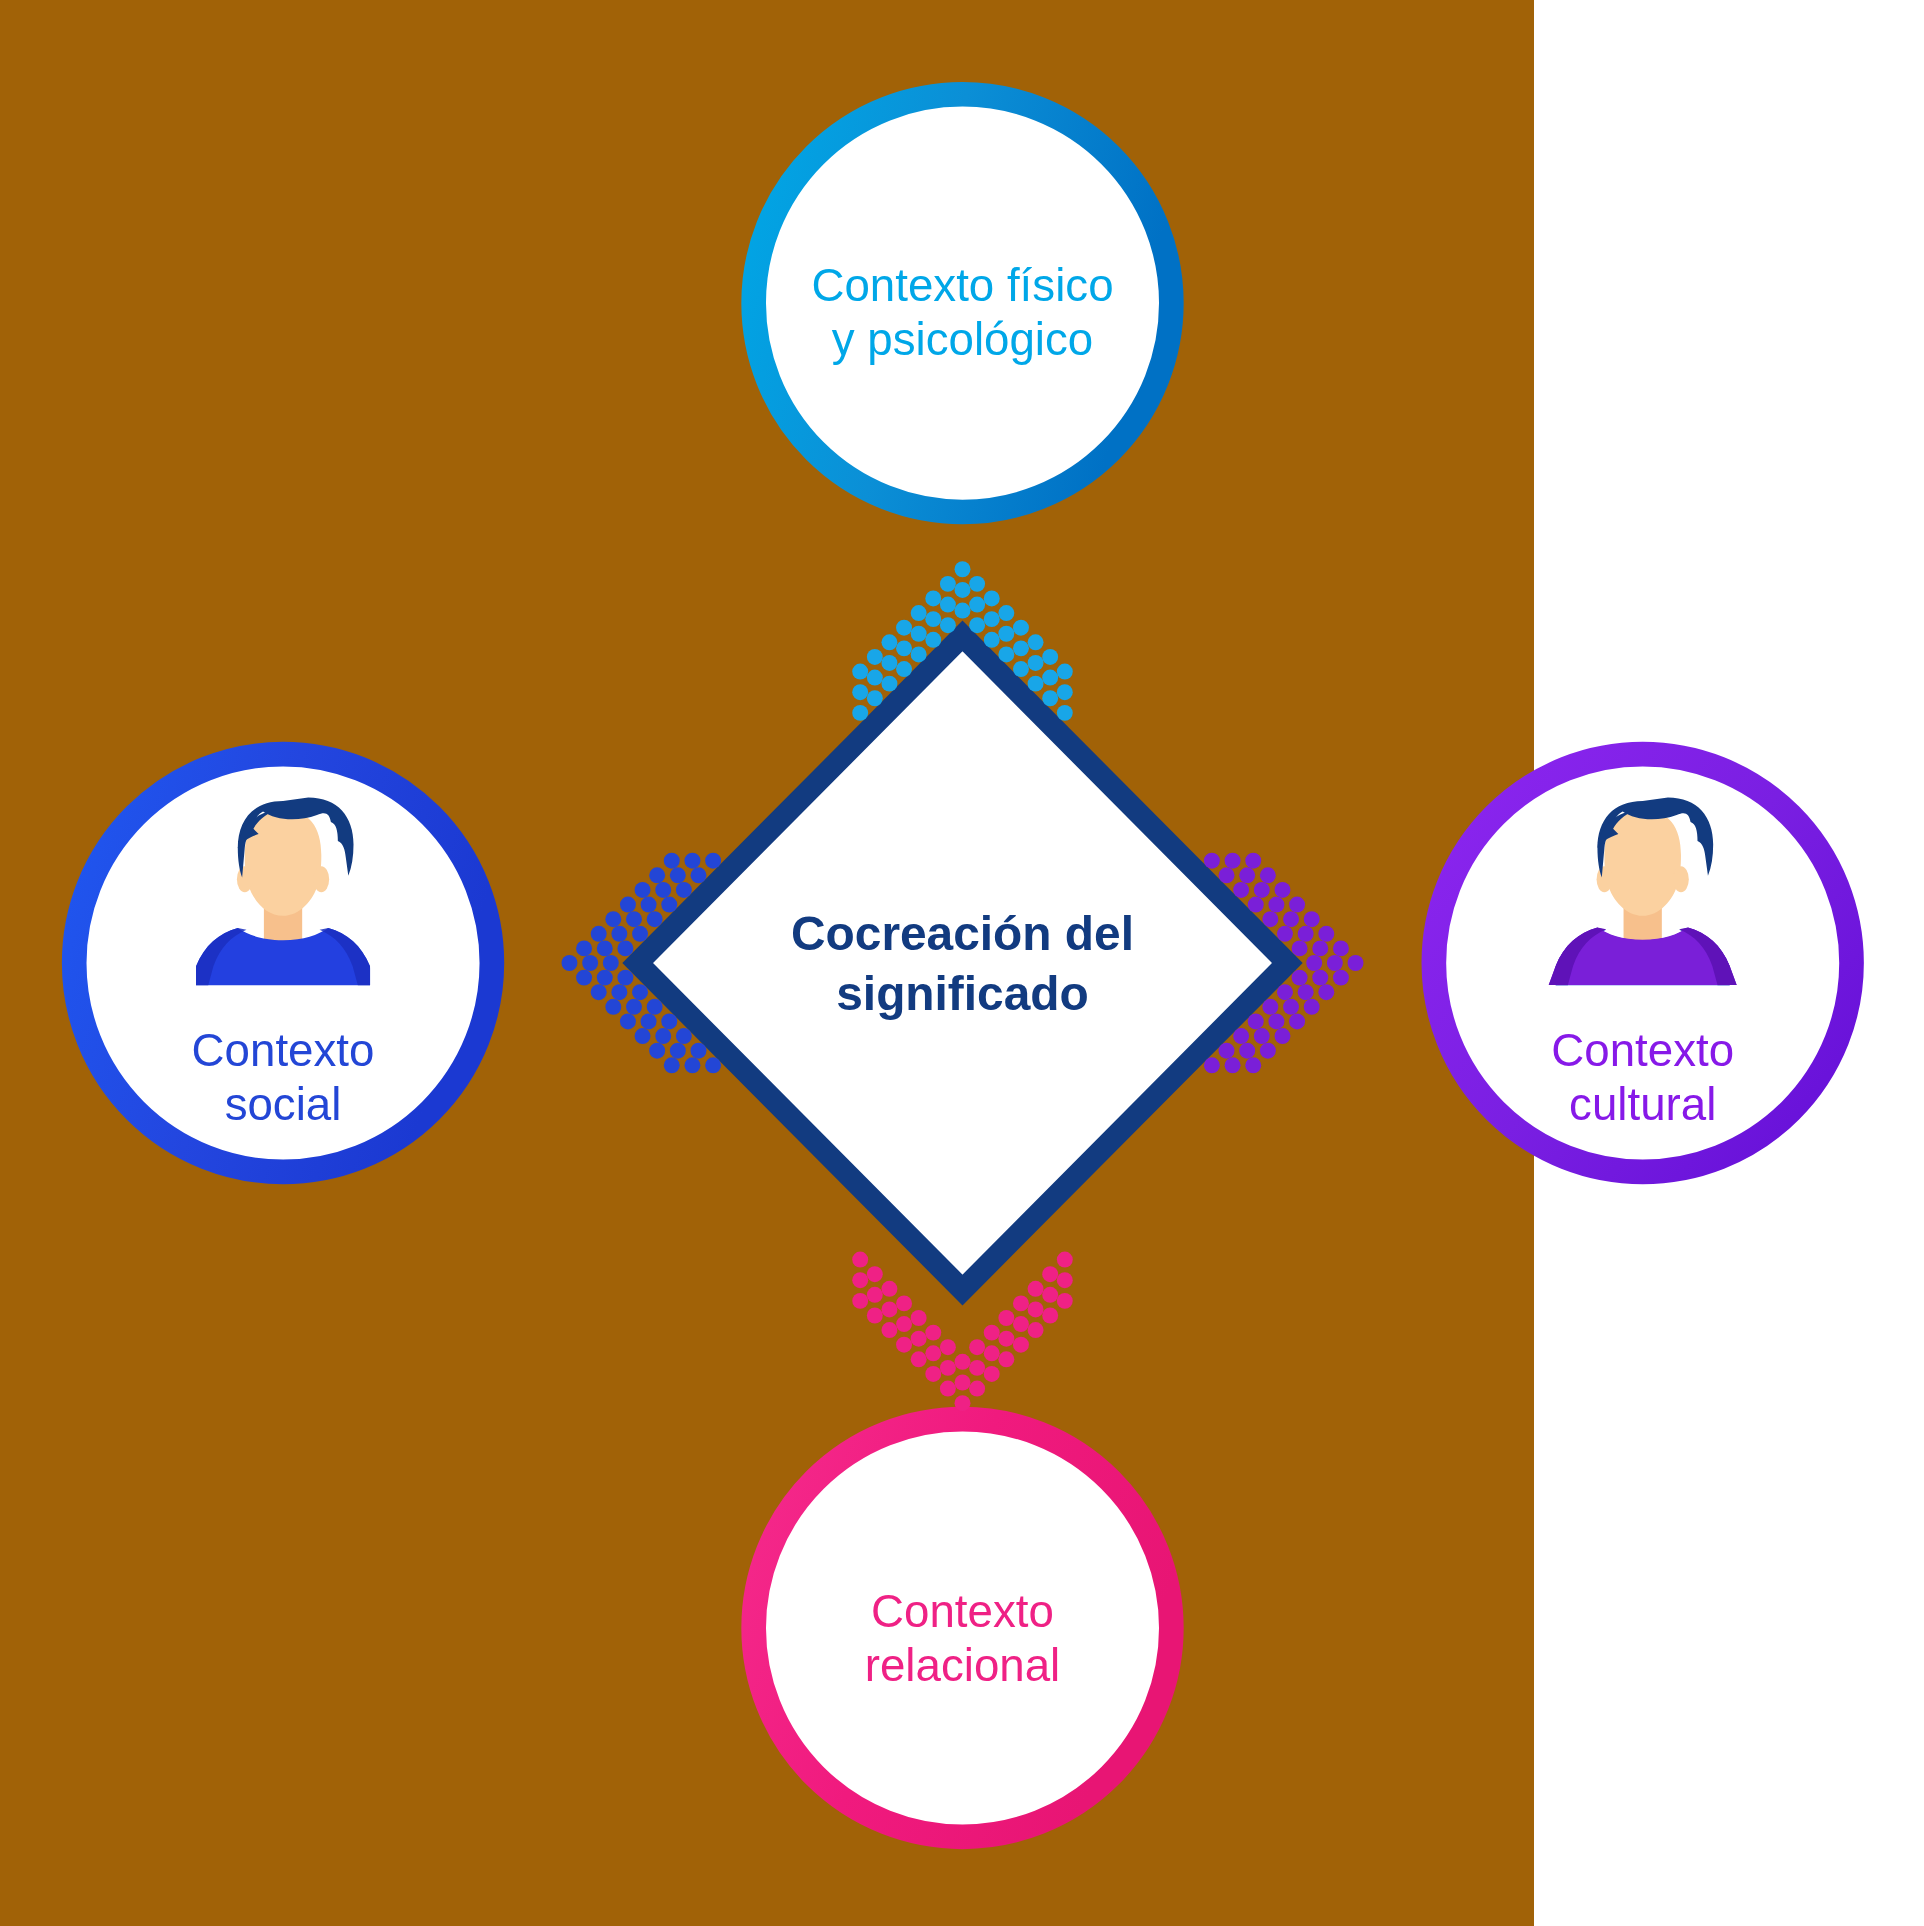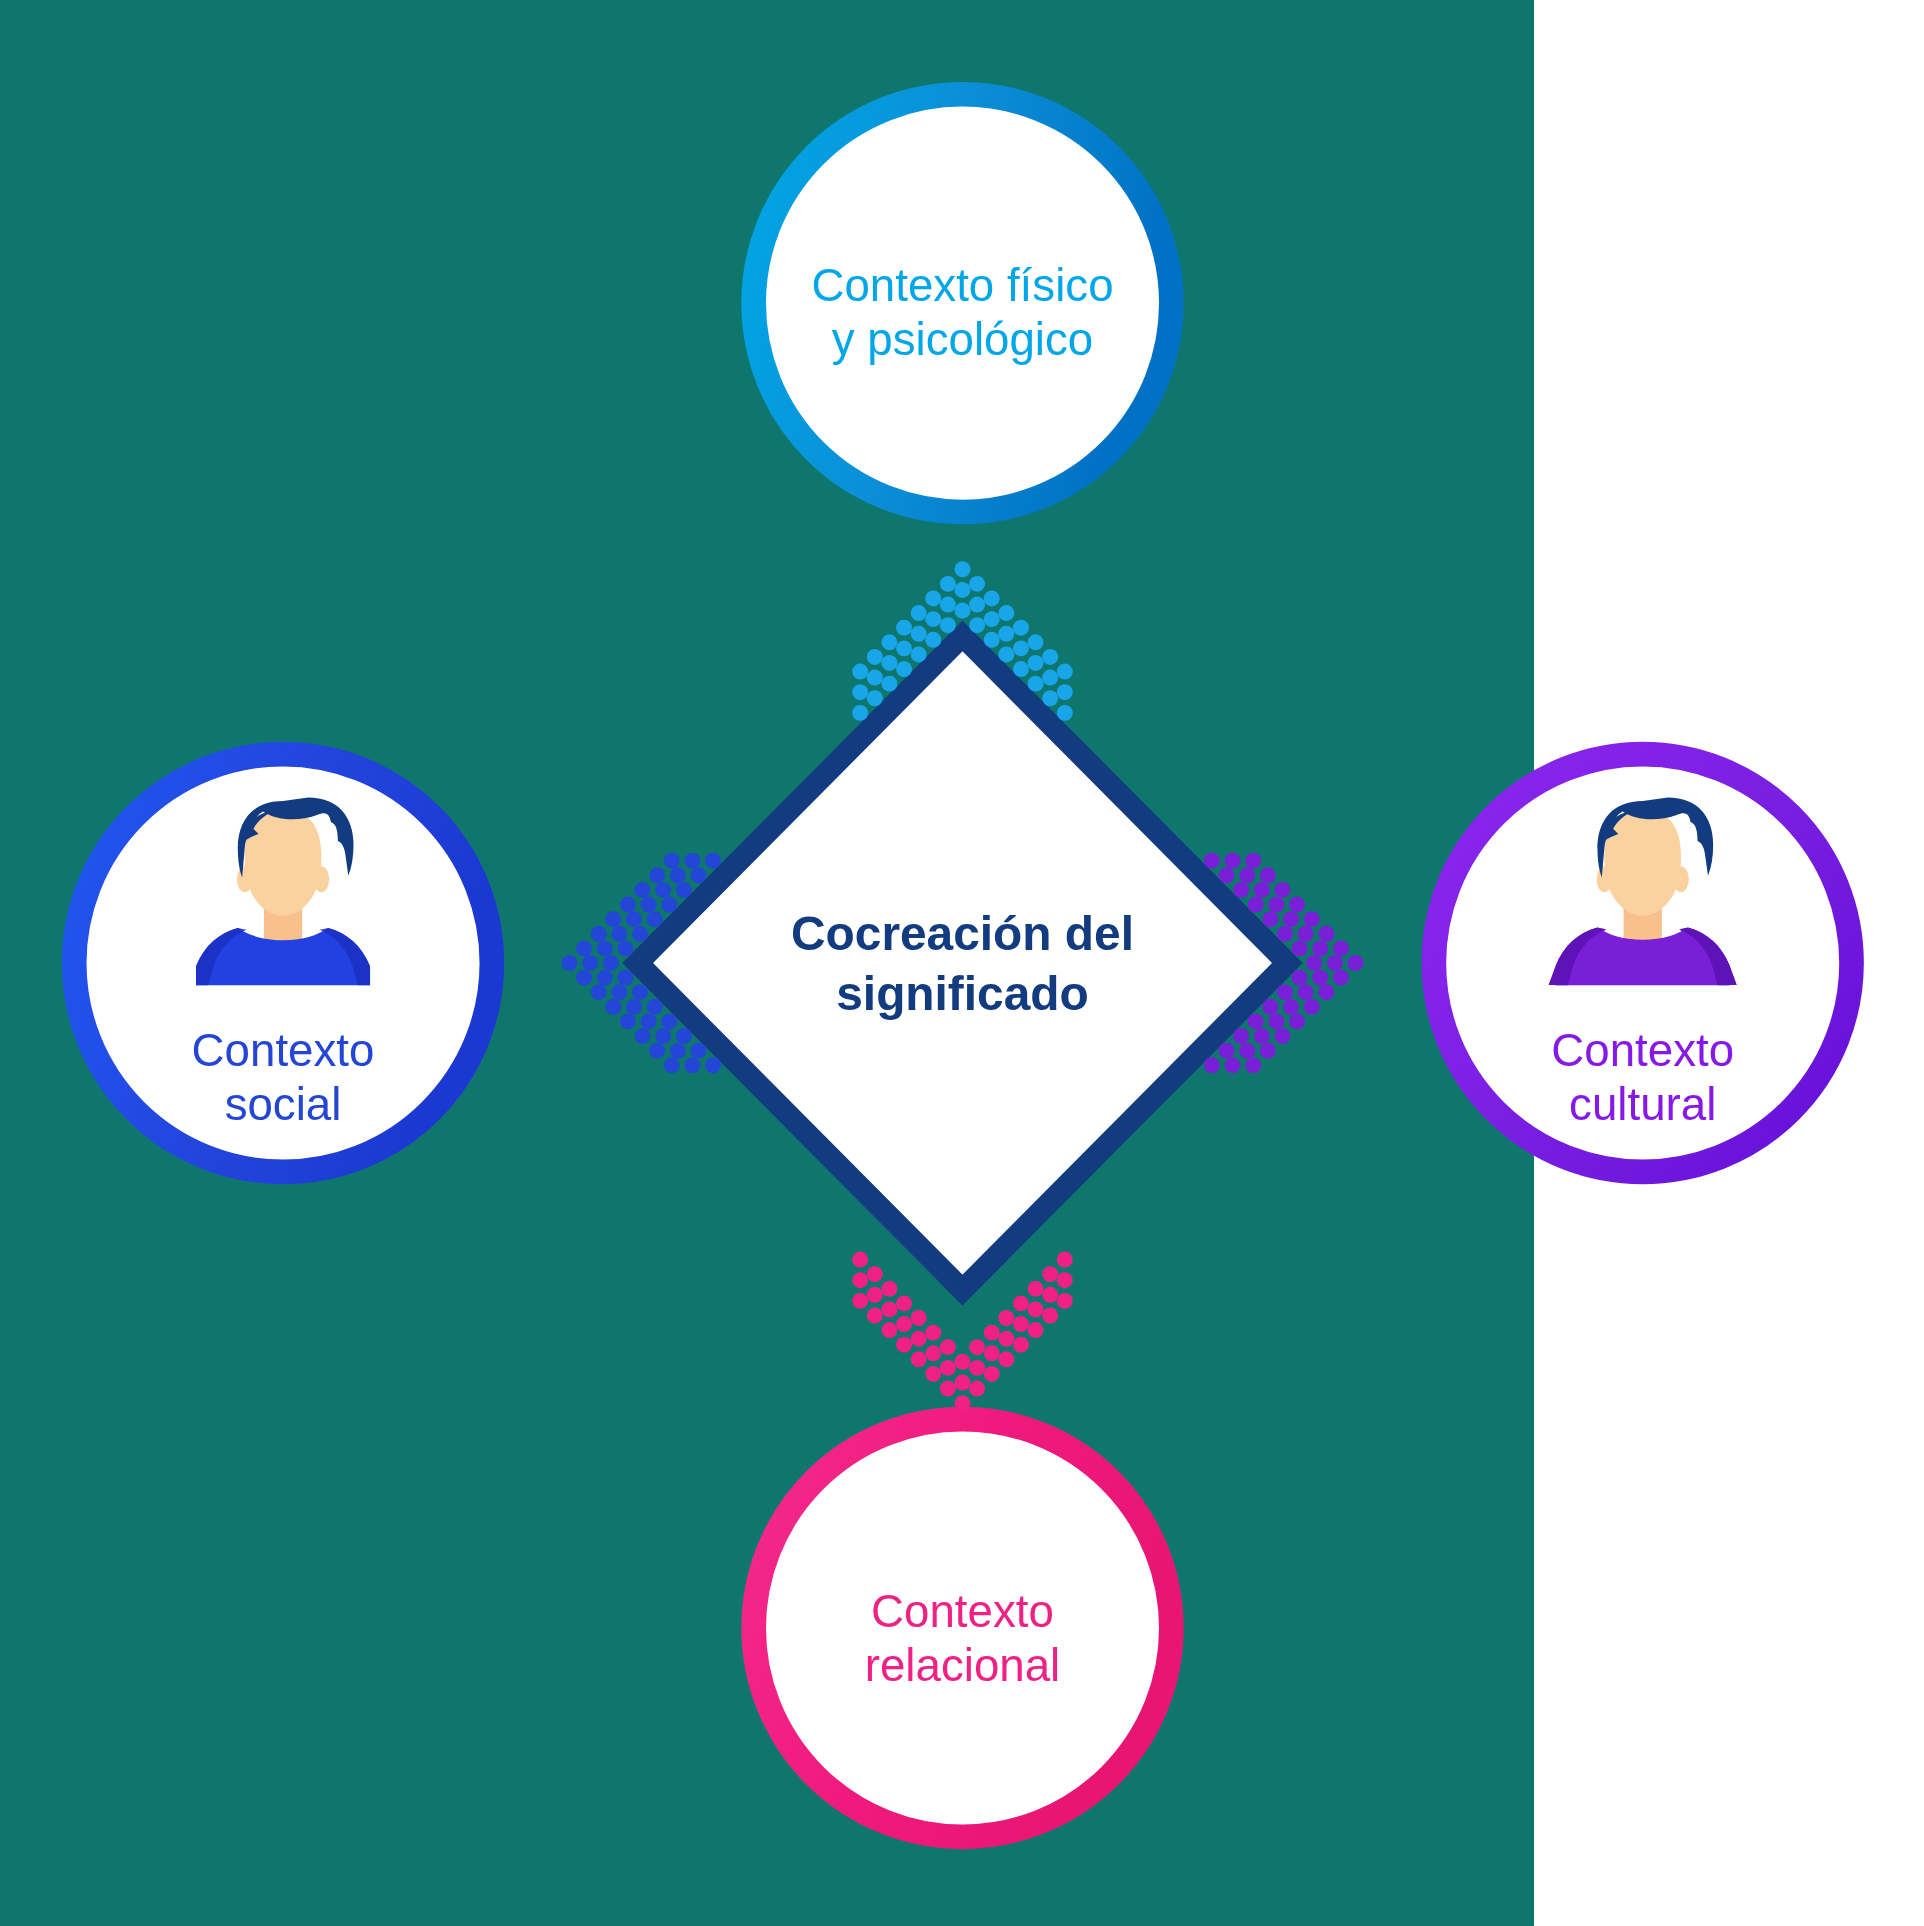--- a/index.html
+++ b/index.html
@@ -10,21 +10,21 @@
   body {
     width: 1925px;
     height: 1926px;
     font-family: "Liberation Sans", sans-serif;
     overflow: hidden;
   }
   #diagram-root {
     position: relative;
     width: 1534px;
     height: 1926px;
-    background: #0f766e;
+    background: #a16207;
   }
   #diagram-svg {
     position: absolute;
     left: 0;
     top: 0;
     width: 1925px;
     height: 1926px;
     display: block;
   }
   .node-label {

